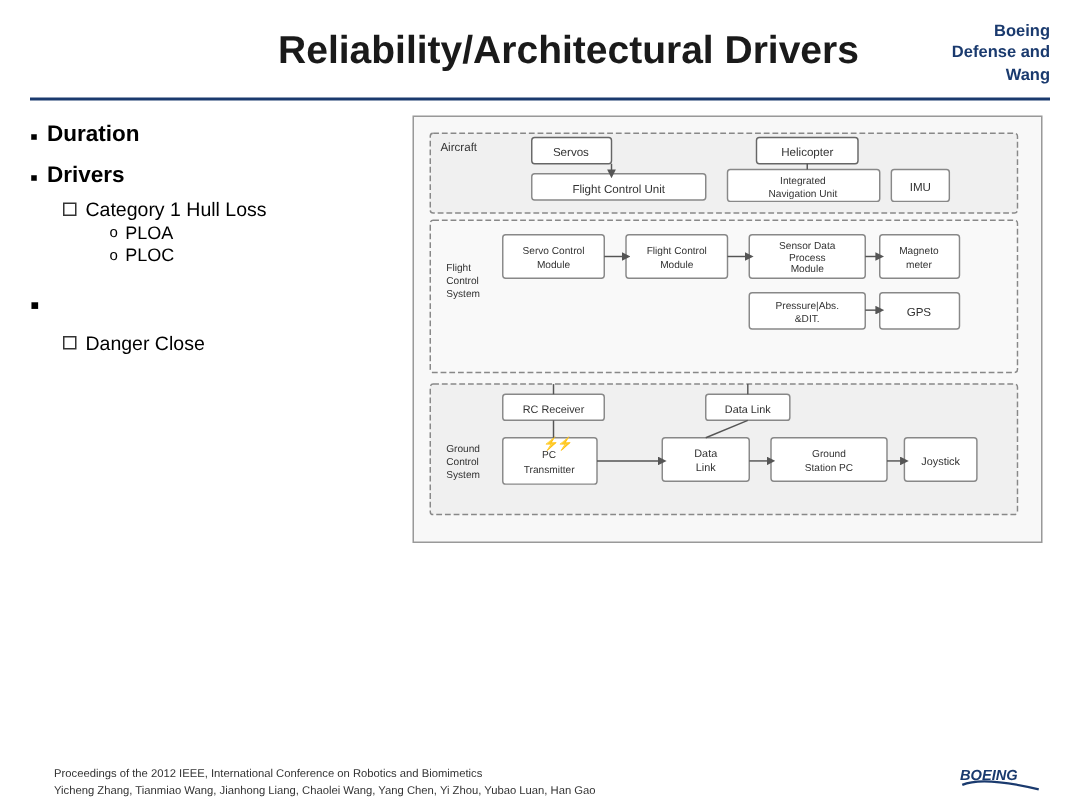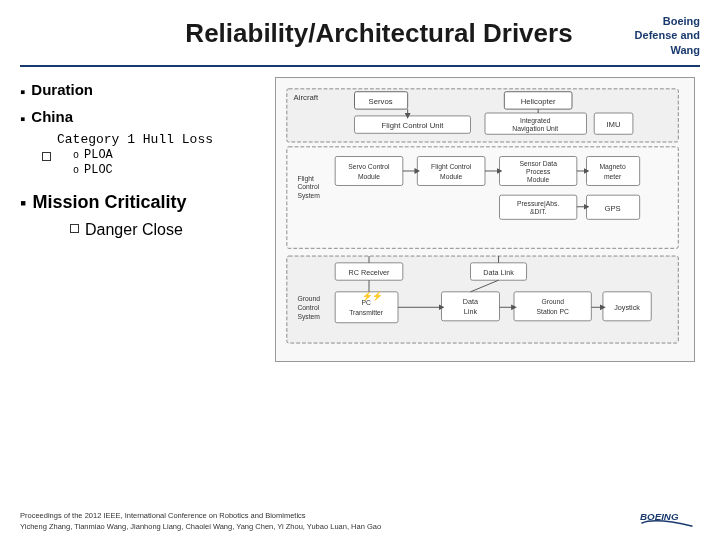--- a/index.html
+++ b/index.html
@@ -77,24 +77,23 @@
     .bullet-main .bullet-sym {
       margin-right: 6px;
       font-size: 15px;
       line-height: 1.4;
     }
     .sub-items {
       padding-left: 22px;
     }
     .sub-item {
       display: flex;
-      align-items: center;
+      align-items: flex-start;
       font-size: 13px;
       margin-bottom: 2px;
-      font-family: Liberation Mono, monospace;
     }
     .sub-item .sq {
       display: inline-block;
       width: 9px;
       height: 9px;
       border: 1.5px solid #333;
       margin-right: 6px;
       margin-top: 3px;
       flex-shrink: 0;
     }
@@ -126,23 +125,22 @@
     .mission-criticality .mc-title .bullet-sym {
       margin-right: 6px;
       line-height: 1.3;
     }
     .mc-sub-items {
       padding-left: 22px;
     }
     .mc-sub-item {
       display: flex;
       align-items: flex-start;
-      font-size: 16px;
+      font-size: 13px;
       margin-bottom: 2px;
-      margin-left: 28px;
     }
     .mc-sub-item .sq {
       display: inline-block;
       width: 9px;
       height: 9px;
       border: 1.5px solid #333;
       margin-right: 6px;
       margin-top: 3px;
       flex-shrink: 0;
     }
@@ -162,21 +160,21 @@
     
     .diagram svg {
       width: 100%;
       height: auto;
       display: block;
     }
     
     .footer {
       position: absolute;
       bottom: 8px;
-      left: 20px;
+      left: 36px;
       right: 20px;
       display: flex;
       justify-content: space-between;
       align-items: flex-end;
     }
     .footer-text {
       font-size: 7.5px;
       color: #333;
       line-height: 1.5;
       max-width: 560px;
@@ -214,21 +212,21 @@
       <div class="bullet-section">
         <div class="bullet-main">
           <span class="bullet-sym">▪</span>
           <span>Duration</span>
         </div>
       </div>
 
       <div class="bullet-section">
         <div class="bullet-main">
           <span class="bullet-sym">▪</span>
-          <span>China</span>
+          <span>Drivers</span>
         </div>
         <div class="sub-items">
 
           <div class="sub-item">
             <span class="sq"></span>
             <div>
               <span>Category 1 Hull Loss</span>
               <div class="sub-sub-items">
                 <div class="sub-sub-item">
                   <span class="circle-o">o</span>
@@ -241,21 +239,20 @@
               </div>
             </div>
           </div>
 
         </div>
       </div>
 
       <div class="mission-criticality">
         <div class="mc-title">
           <span class="bullet-sym">▪</span>
-          <span>Mission Criticality</span>
         </div>
         <div class="mc-sub-items">
           <div class="mc-sub-item">
             <span class="sq"></span>
             <span>Danger Close</span>
           </div>
         </div>
       </div>
     </div>
 

